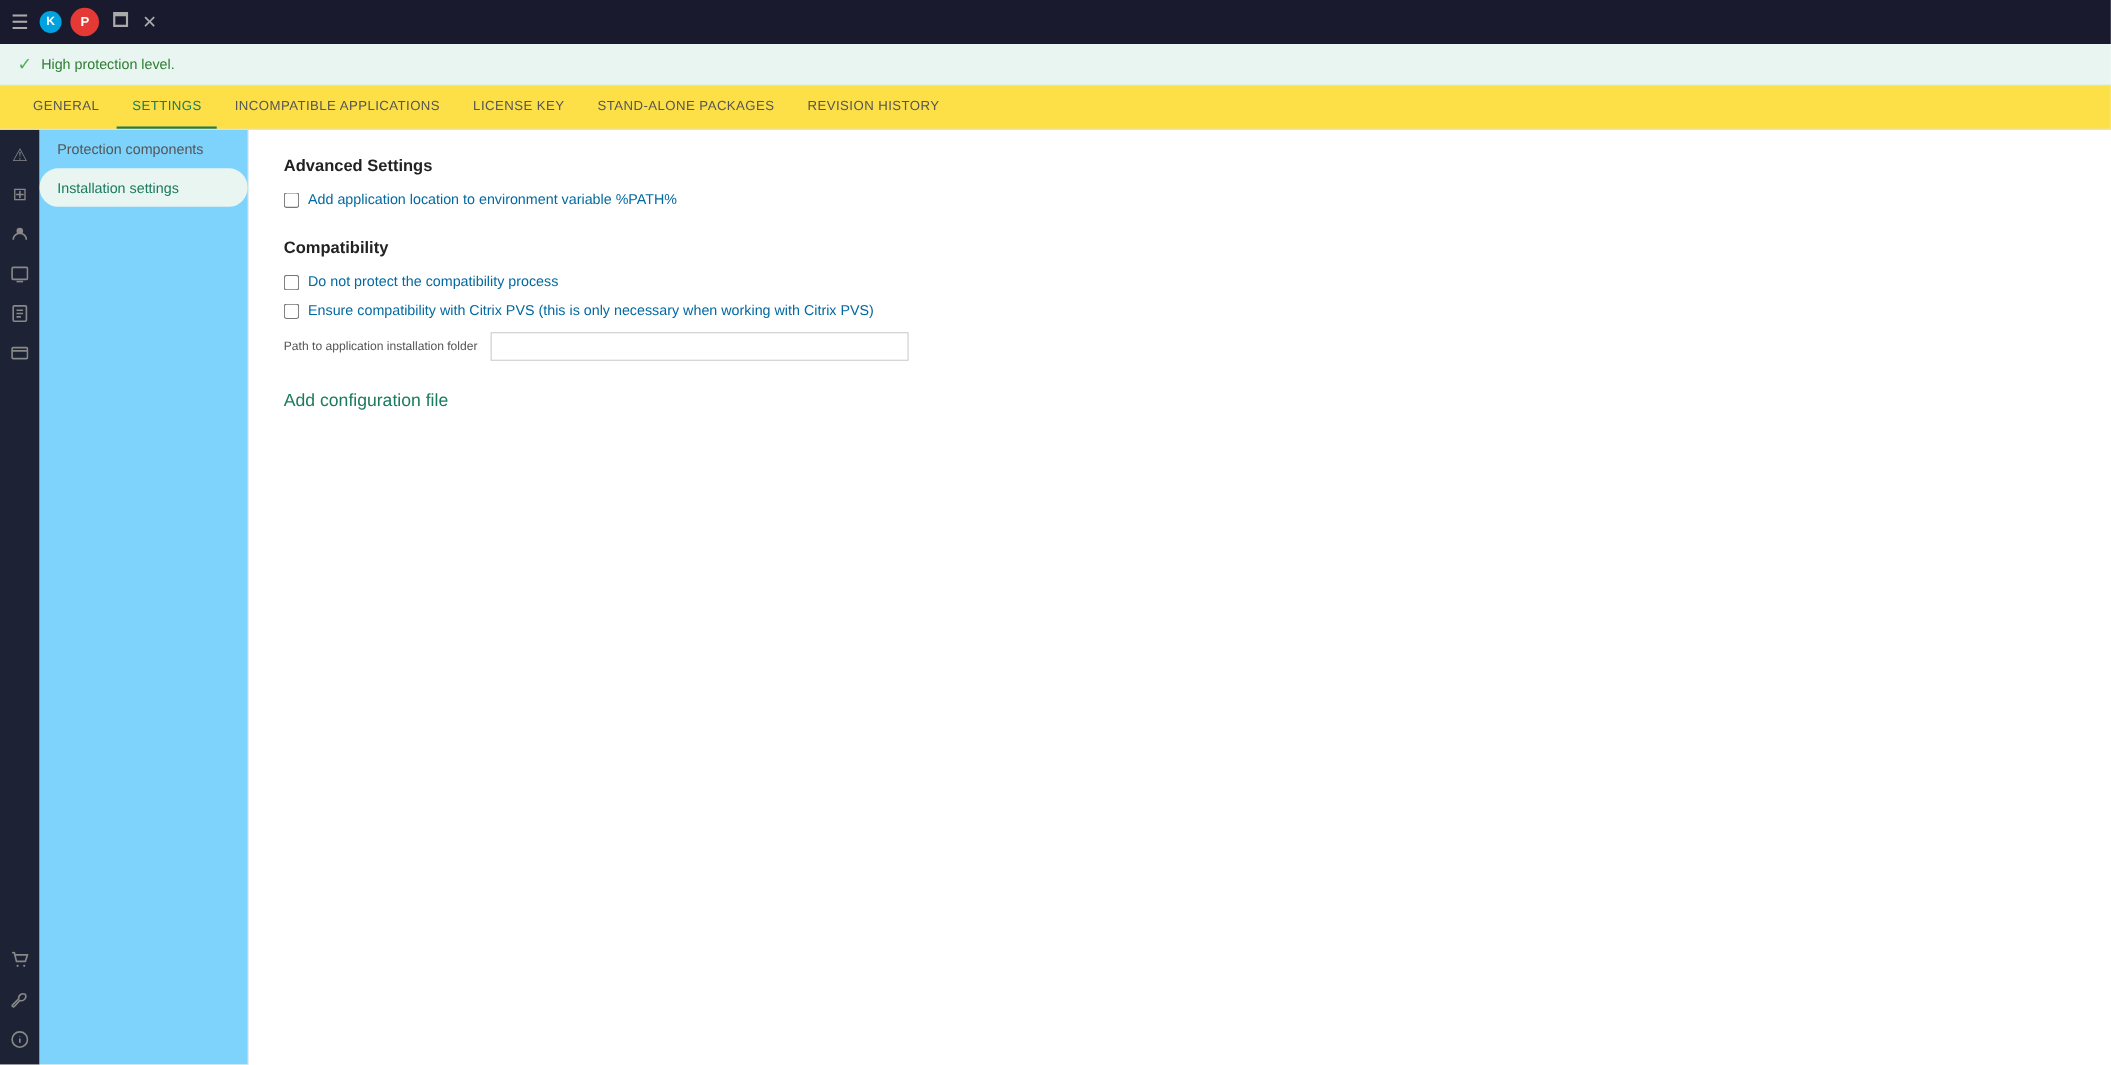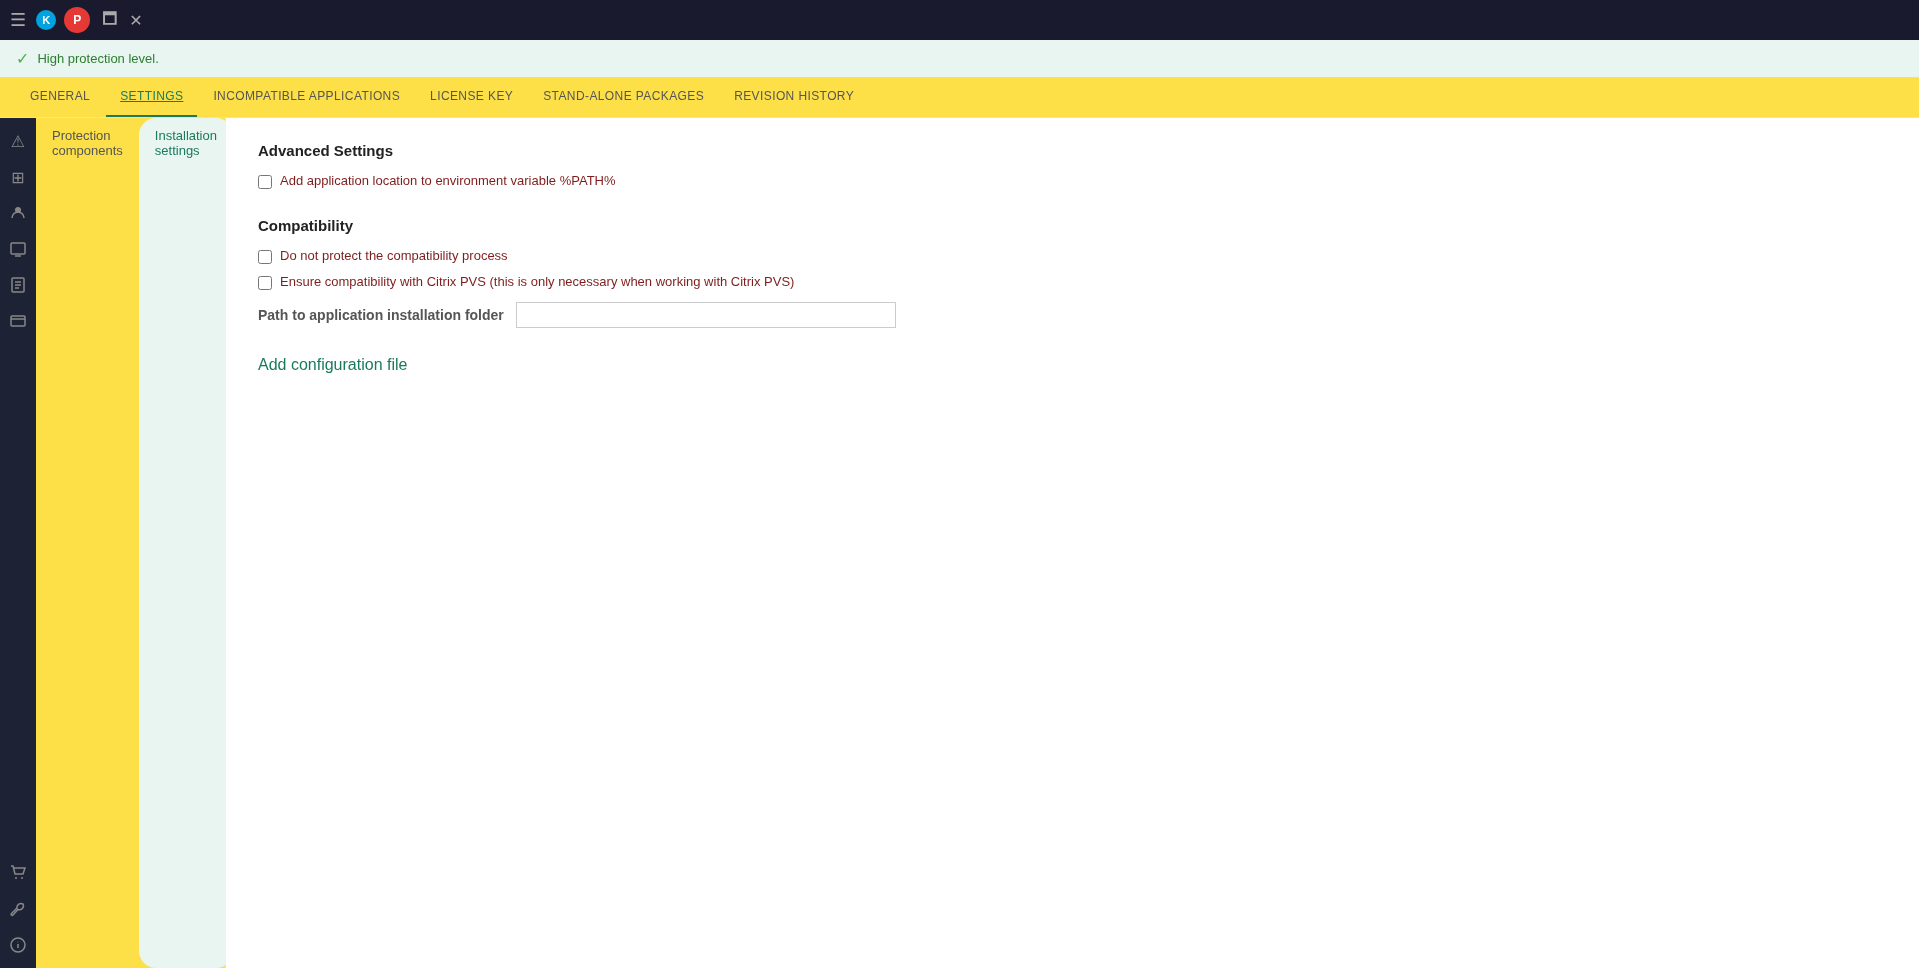--- a/index.html
+++ b/index.html
@@ -97,21 +97,20 @@
       cursor: pointer;
       border-bottom: 2px solid transparent;
       text-transform: uppercase;
       font-weight: 500;
       letter-spacing: 0.4px;
       margin-right: 2px;
     }
     .tab.active {
       color: #1a7a5e;
       border-bottom: 2px solid #1a7a5e;
-      text-decoration: underline;
     }
 
     
     .main-layout {
       display: flex;
       flex: 1;
       overflow: hidden;
     }
 
     
@@ -134,24 +133,24 @@
       border-radius: 3px;
     }
     .icon-sidebar-spacer { flex: 1; }
     .icon-sidebar-bottom {
       display: flex; flex-direction: column; align-items: center; gap: 6px;
     }
 
     
     .nav-panel {
       width: 190px;
-      background: #fde047;
+      background: #7dd3fc;
       border-right: 1px solid #e0e0e0;
       display: flex;
-      flex-direction: row;
+      flex-direction: column;
       flex-shrink: 0;
     }
     .nav-item {
       padding: 10px 16px;
       font-size: 13px;
       cursor: pointer;
       color: #555;
     }
     .nav-item.active {
       background: #e8f5f0;
@@ -183,40 +182,39 @@
       margin-bottom: 10px;
       gap: 8px;
     }
     .checkbox-row input[type="checkbox"] {
       margin-top: 2px;
       width: 14px; height: 14px;
       flex-shrink: 0;
     }
     .checkbox-label {
       font-size: 13px;
-      color: #7f1d1d;
+      color: #0369a1;
     }
 
     
     .section-block {
       margin-bottom: 28px;
     }
 
     
     .field-row {
       display: flex;
       align-items: center;
       margin-top: 12px;
       gap: 12px;
     }
     .field-label {
-      font-size: 14px;
+      font-size: 11px;
       color: #555;
       white-space: nowrap;
-      font-weight: bold;
     }
     .field-input {
       border: 1px solid #ccc;
       height: 26px;
       width: 380px;
       padding: 0 6px;
       font-size: 12px;
       outline: none;
     }
 

